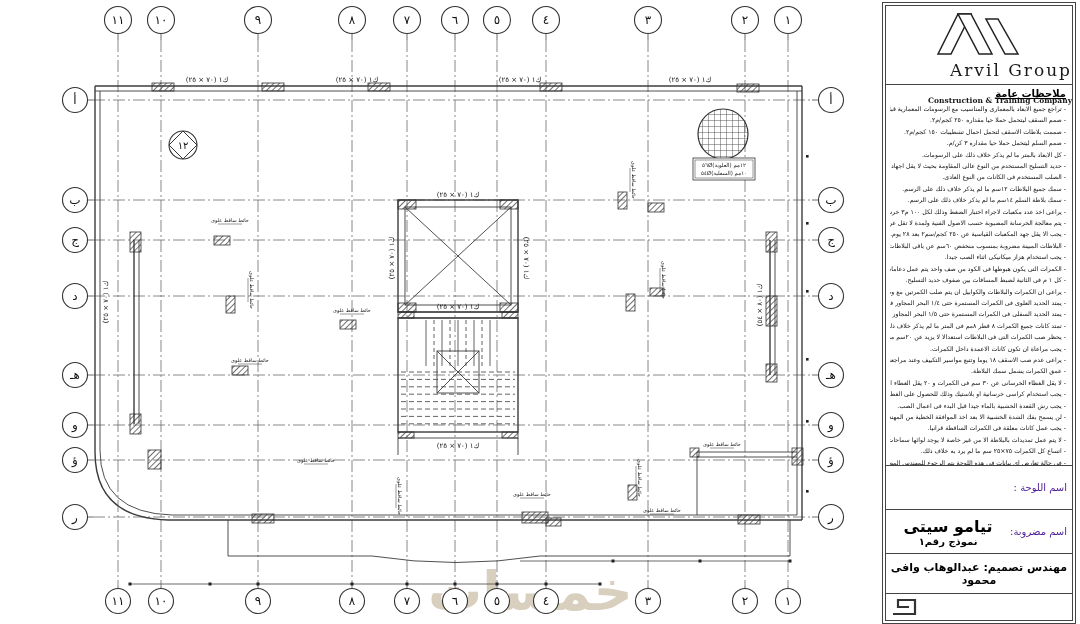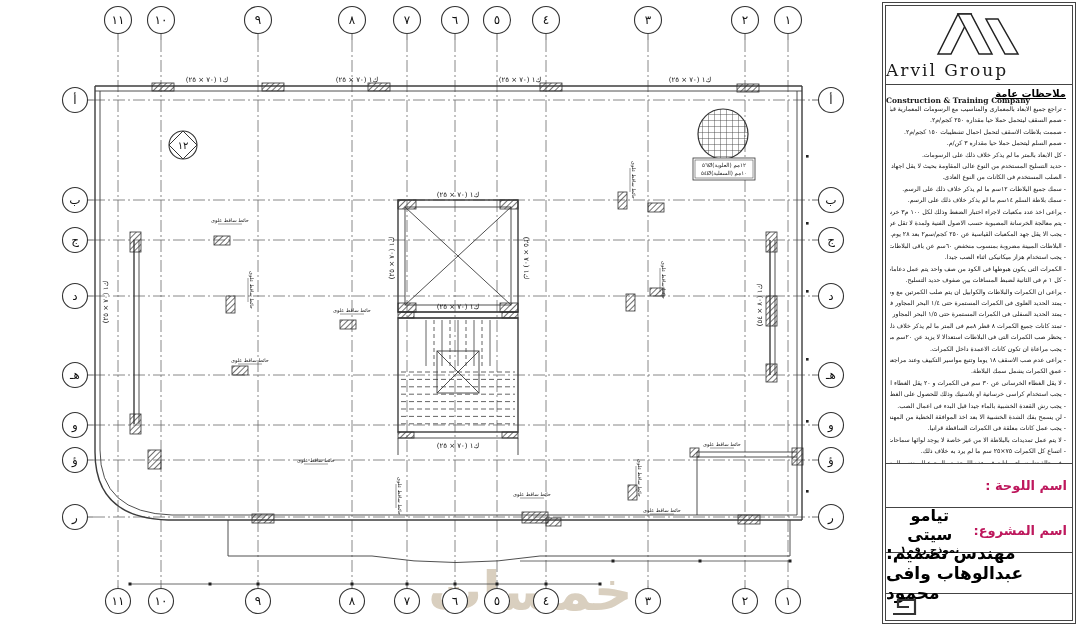--- a/index.html
+++ b/index.html
@@ -16,39 +16,39 @@
   .bubtxt{font-size:12px;fill:#111;text-anchor:middle;font-family:"DejaVu Sans",sans-serif;}
   
   #watermark{position:absolute;left:428px;top:560px;width:225px;z-index:0;
     font-size:54px;font-weight:bold;color:#d9cfbf;direction:rtl;text-align:left;
     letter-spacing:1px;white-space:nowrap;}
   
   #panel-outer{position:absolute;left:882px;top:2px;width:192px;height:620px;
     border:1px solid #444;z-index:2;background:#fff;}
   #panel-inner{position:absolute;left:2px;top:2px;right:2px;bottom:2px;
     border:1px solid #444;display:flex;flex-direction:column;overflow:hidden;}
-  .p-logo{height:78px;border-bottom:1px solid #444;text-align:left;position:relative;}
+  .p-logo{height:78px;border-bottom:1px solid #444;text-align:right;position:relative;}
   .logo-name{font-family:"DejaVu Serif",serif;font-size:17px;color:#1a1a1a;
     letter-spacing:2px;margin-top:-2px;}
   .logo-sub{font-family:"DejaVu Serif",serif;font-size:7.5px;font-weight:bold;color:#1a1a1a;margin-top:16px;}
   .p-notes{height:388px;border-bottom:1px solid #444;padding:3px 6px 0 4px;
     direction:rtl;overflow:hidden;}
   .notes-title{font-size:10px;font-weight:bold;text-decoration:underline;
     text-align:right;margin-bottom:4px;}
   .note-line{font-size:6.2px;line-height:11.4px;color:#111;text-align:right;
     white-space:nowrap;overflow:hidden;}
   .p-row{border-bottom:1px solid #444;direction:rtl;display:flex;align-items:center;}
   .p-row1{height:44px;} .p-row2{height:44px;} .p-row3{height:40px;border-bottom:1px solid #444;}
   .p-row4{flex:1;display:flex;align-items:flex-start;direction:ltr;padding:3px 4px;}
-  .tb-label{font-size:13px;font-weight:bold;color:#be185d;padding-right:5px;white-space:nowrap;}
+  .tb-label{font-size:10px;font-weight:normal;color:#4c1d95;padding-right:5px;white-space:nowrap;}
   .tb-vals{flex:1;text-align:center;}
   .tb-sheet{font-size:8px;font-weight:bold;line-height:1.6;}
   .tb-proj{font-size:16px;font-weight:bold;}
   .tb-model{font-size:10px;font-weight:bold;}
-  .tb-eng{width:100%;text-align:left;font-size:17px;font-weight:bold;}
+  .tb-eng{width:100%;text-align:center;font-size:11px;font-weight:bold;}
 </style>
 </head>
 <body>
 
 <div id="sheet">
 
   <div id="watermark">خمسات</div>
 
   <svg id="plan" width="880" height="624" viewBox="0 0 880 624">
     <defs>
@@ -458,21 +458,21 @@
             <div class="note-line">- اتساع كل الكمرات ٧٥×٢٥ سم ما لم يرد به خلاف ذلك.</div>
             <div class="note-line">- فى حالة تعارض اى بيانات فى هذه اللوحة يتم الرجوع للمهندس المصمم او الكود المصرى وتعليمات المنشآت الخرسانية المسلحة (طبقا لآخر حديث).</div>
           </div>
     </div>
 
     <div class="p-row p-row1">
       <div class="tb-label">اسم اللوحة :</div>
     </div>
 
     <div class="p-row p-row2">
-      <div class="tb-label">اسم المشروع:</div>
+      <div class="tb-label">اسم مضروبة:</div>
       <div class="tb-vals">
         <div class="tb-proj">تيامو سيتى</div>
         <div class="tb-model">نموذج رقم١</div>
       </div>
     </div>
 
     <div class="p-row p-row3">
       <div class="tb-eng">
         <span>مهندس تصميم:</span>
         <span>عبدالوهاب وافى محمود</span>

